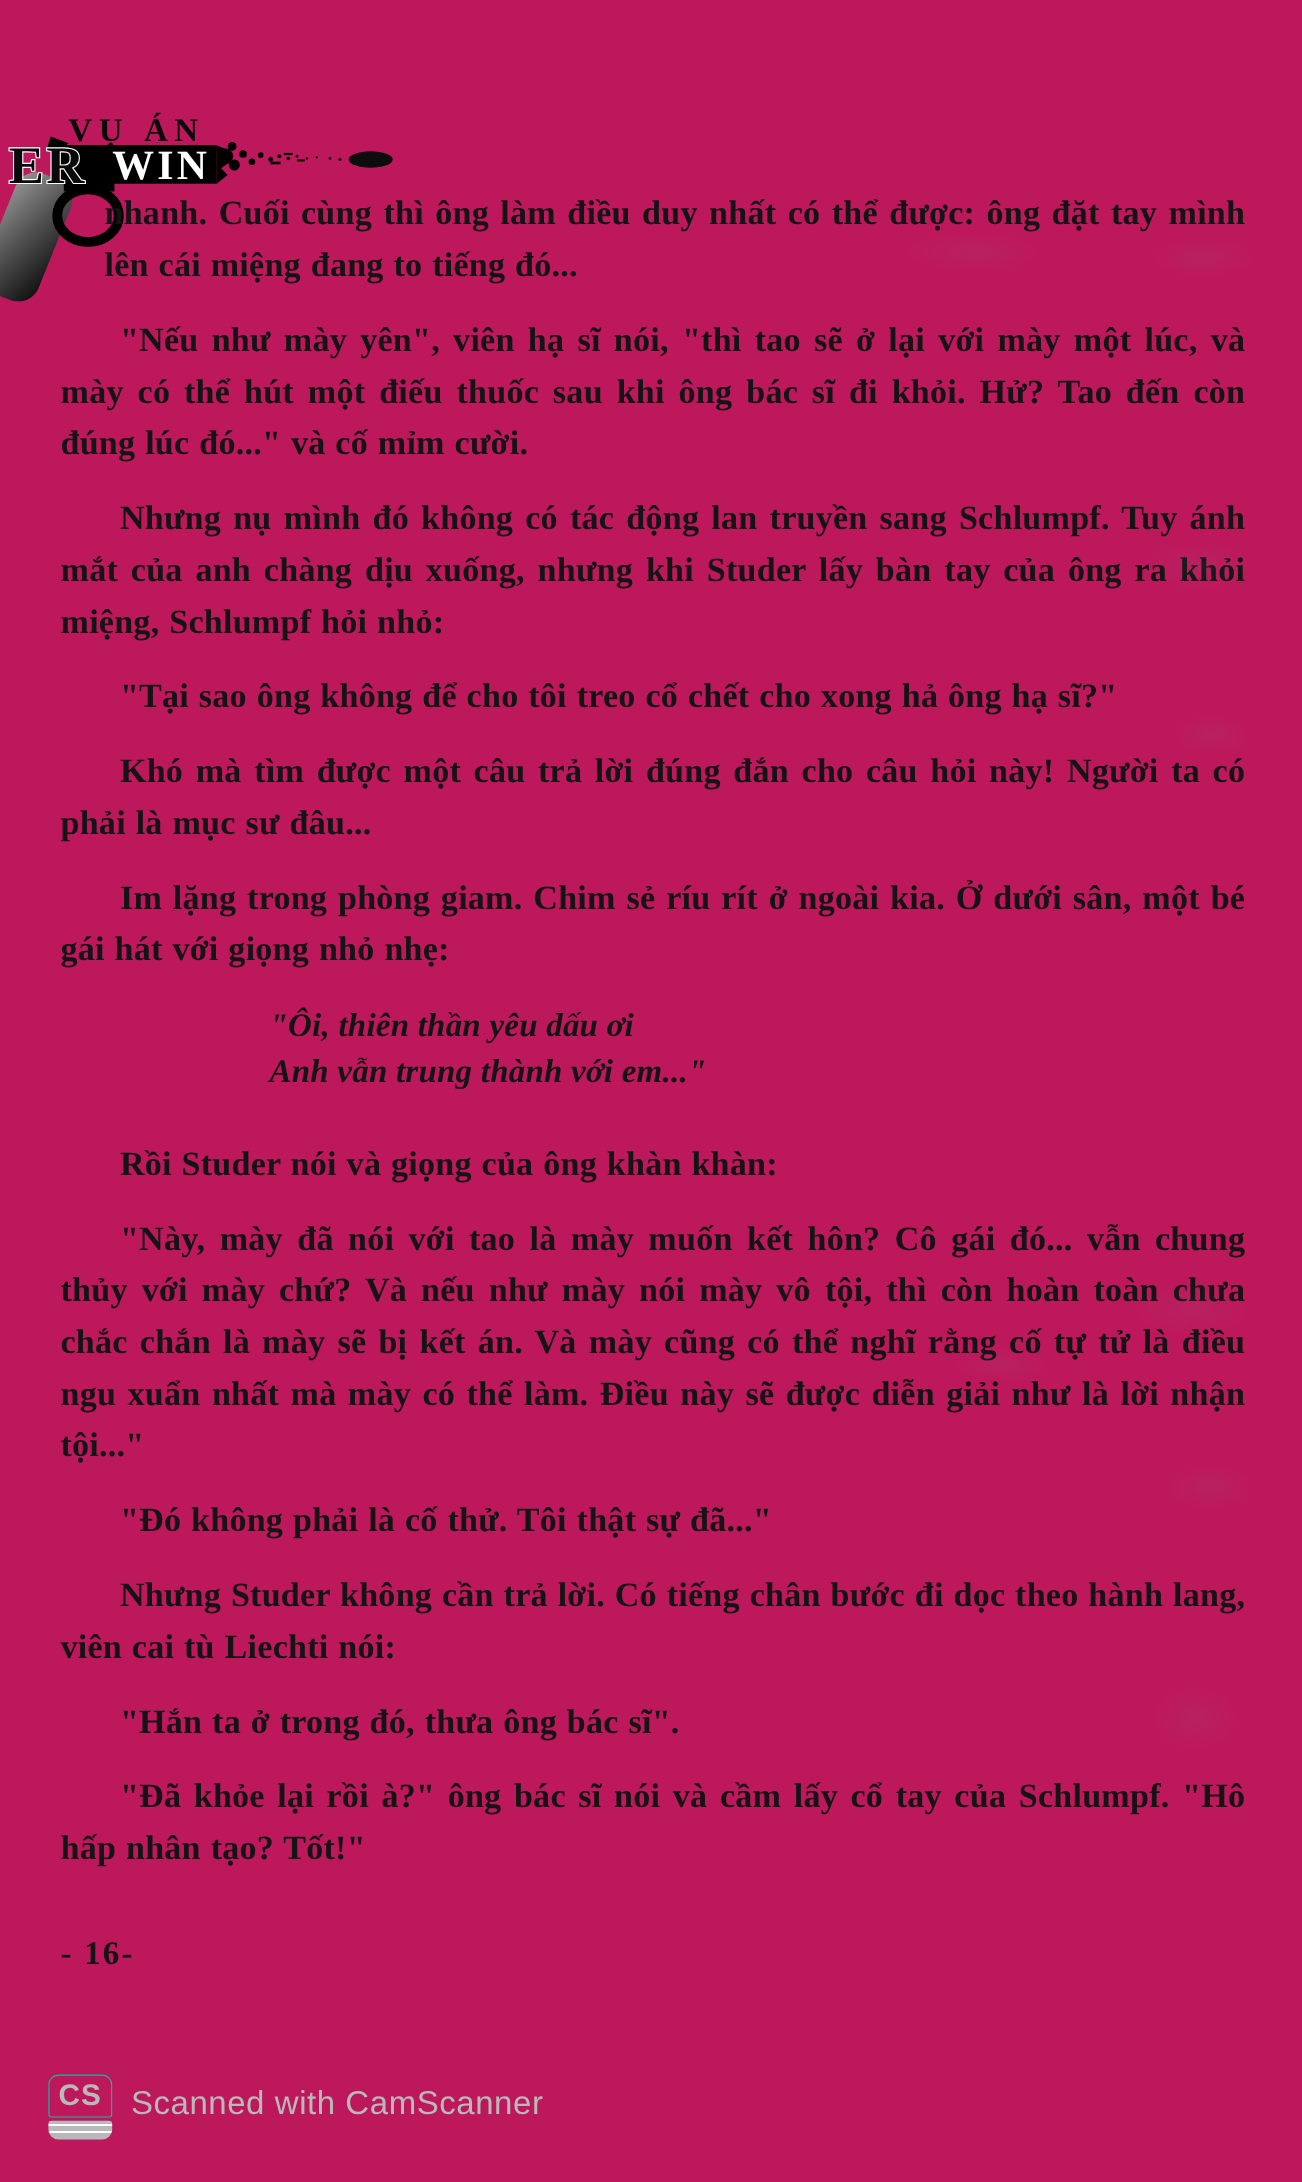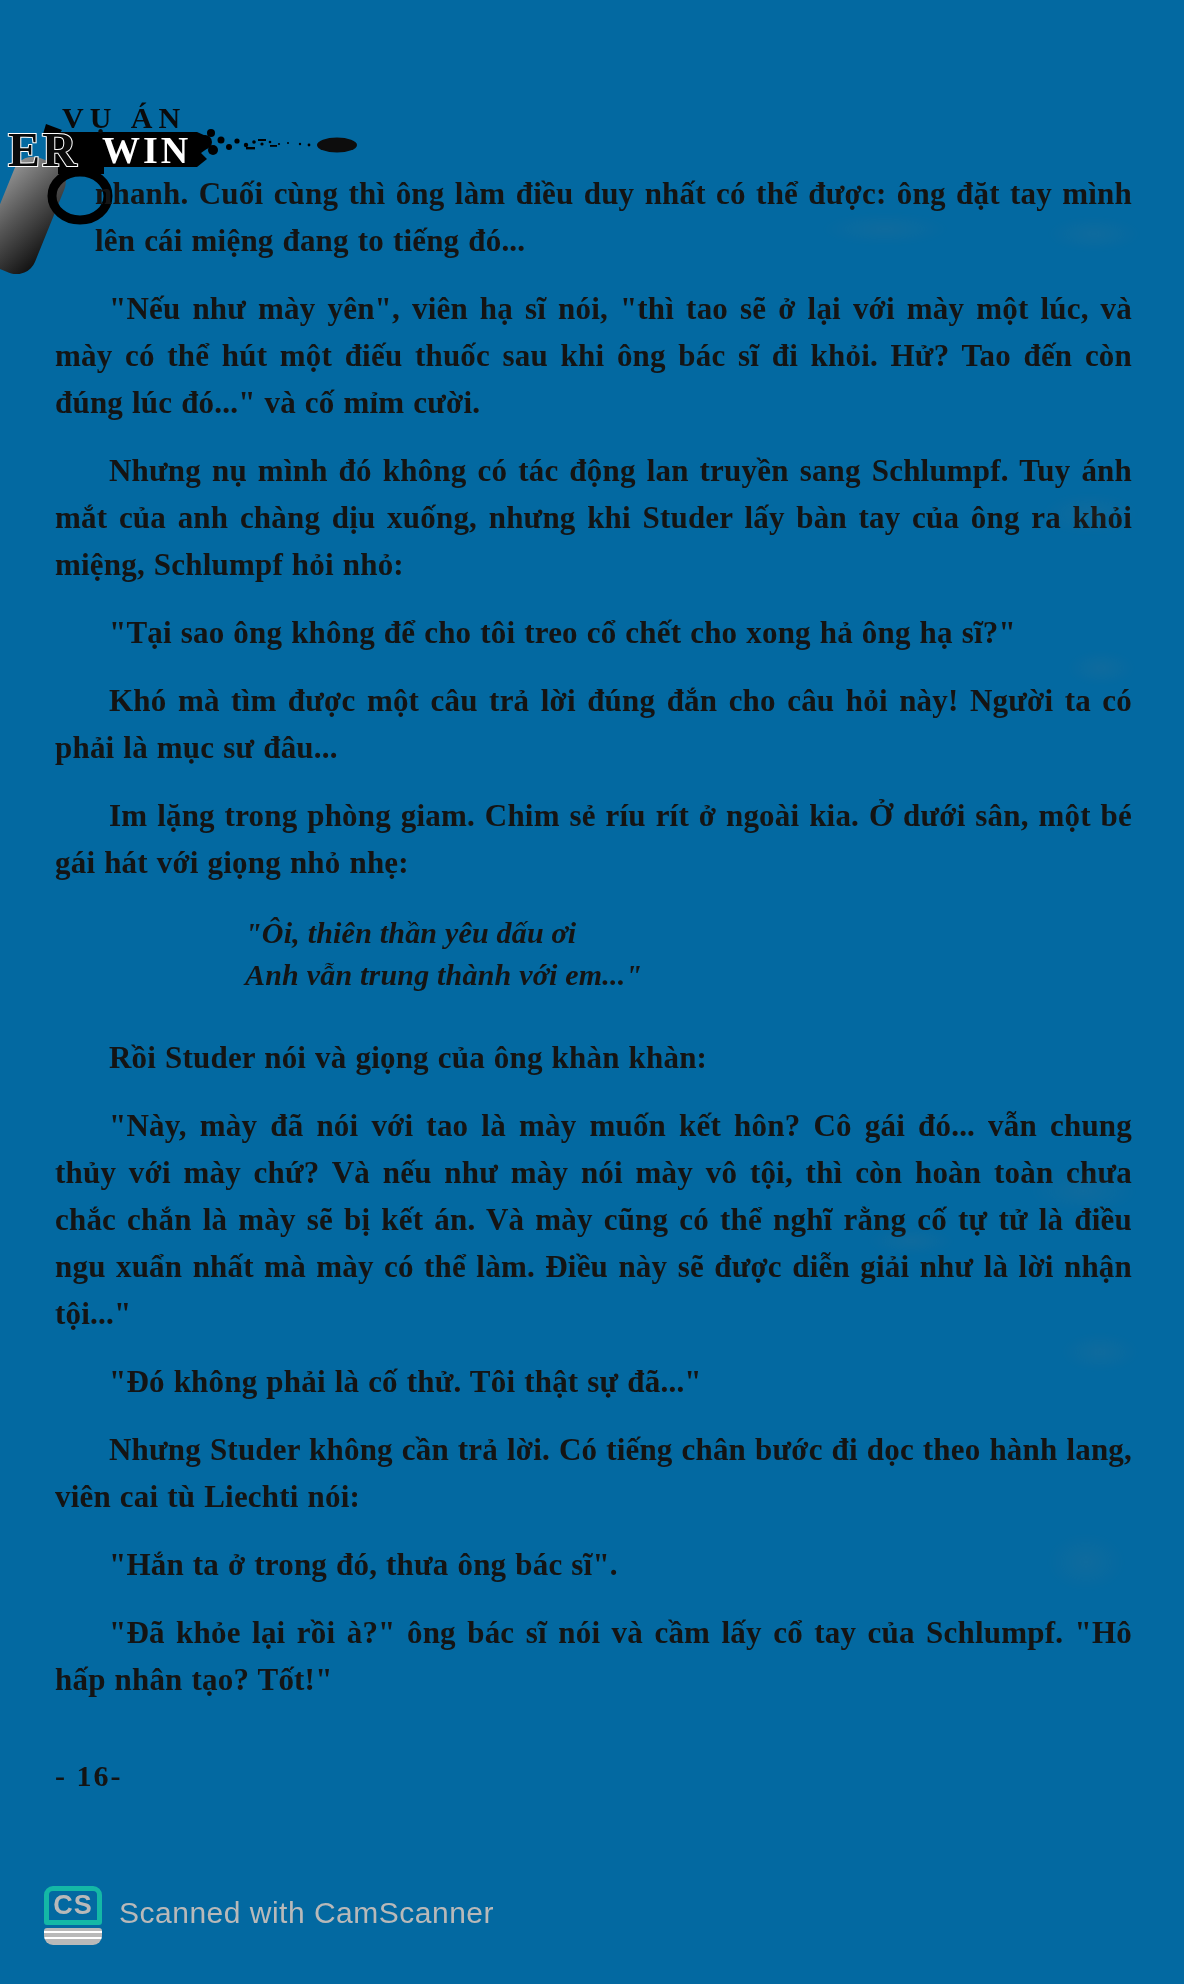--- a/index.html
+++ b/index.html
@@ -1,18 +1,18 @@
 <!DOCTYPE html>
 <html><head>
 <meta charset="utf-8">
 <style>
   html,body{margin:0;padding:0;background:#ffffff;}
   .page{
     position:relative;width:1184px;height:1984px;margin:0 auto;
-    background:#0369a1;overflow:hidden;
+    background:#be185d;overflow:hidden;
     font-family:"Liberation Serif","DejaVu Serif",serif;color:#141414;
   }
   
   .logo{position:absolute;left:0;top:84px;}
   
   .content{position:absolute;left:55px;top:170px;width:1077px;}
   .para{
     margin:0 0 21px 0;font-size:31px;line-height:47px;font-weight:700;
     text-align:justify;text-indent:54px;letter-spacing:.2px;word-spacing:1px;
   }
@@ -31,21 +31,21 @@
     background:radial-gradient(closest-side, rgba(125,125,125,.55), rgba(125,125,125,0));
     filter:blur(2px);opacity:.18;pointer-events:none;
   }
   
   .watermark{
     position:absolute;left:44px;top:1886px;display:flex;align-items:flex-start;
     gap:17px;font-family:"Liberation Sans",sans-serif;color:#b9b9b9;
   }
   .cs-badge{width:58px;flex:0 0 auto;}
   .cs-box{
-    box-sizing:border-box;height:39px;border:5px solid #14b8a6;
+    box-sizing:border-box;height:39px;border:1px solid #14b8a6;
     border-radius:9px 9px 3px 3px;display:flex;align-items:center;justify-content:center;
     font-size:27px;font-weight:700;letter-spacing:1px;color:#b9b9b9;
   }
   .cs-base{
     height:17px;margin-top:3px;border-radius:3px 3px 9px 9px;
     background:linear-gradient(#b9b9b9 3px,#ffffff 3px,#ffffff 5px,#b9b9b9 5px,
                #b9b9b9 9px,#ffffff 9px,#ffffff 11px,#b9b9b9 11px);
   }
   .wm-text{font-size:30px;line-height:54px;font-weight:400;letter-spacing:.5px;white-space:nowrap;}
 </style>

